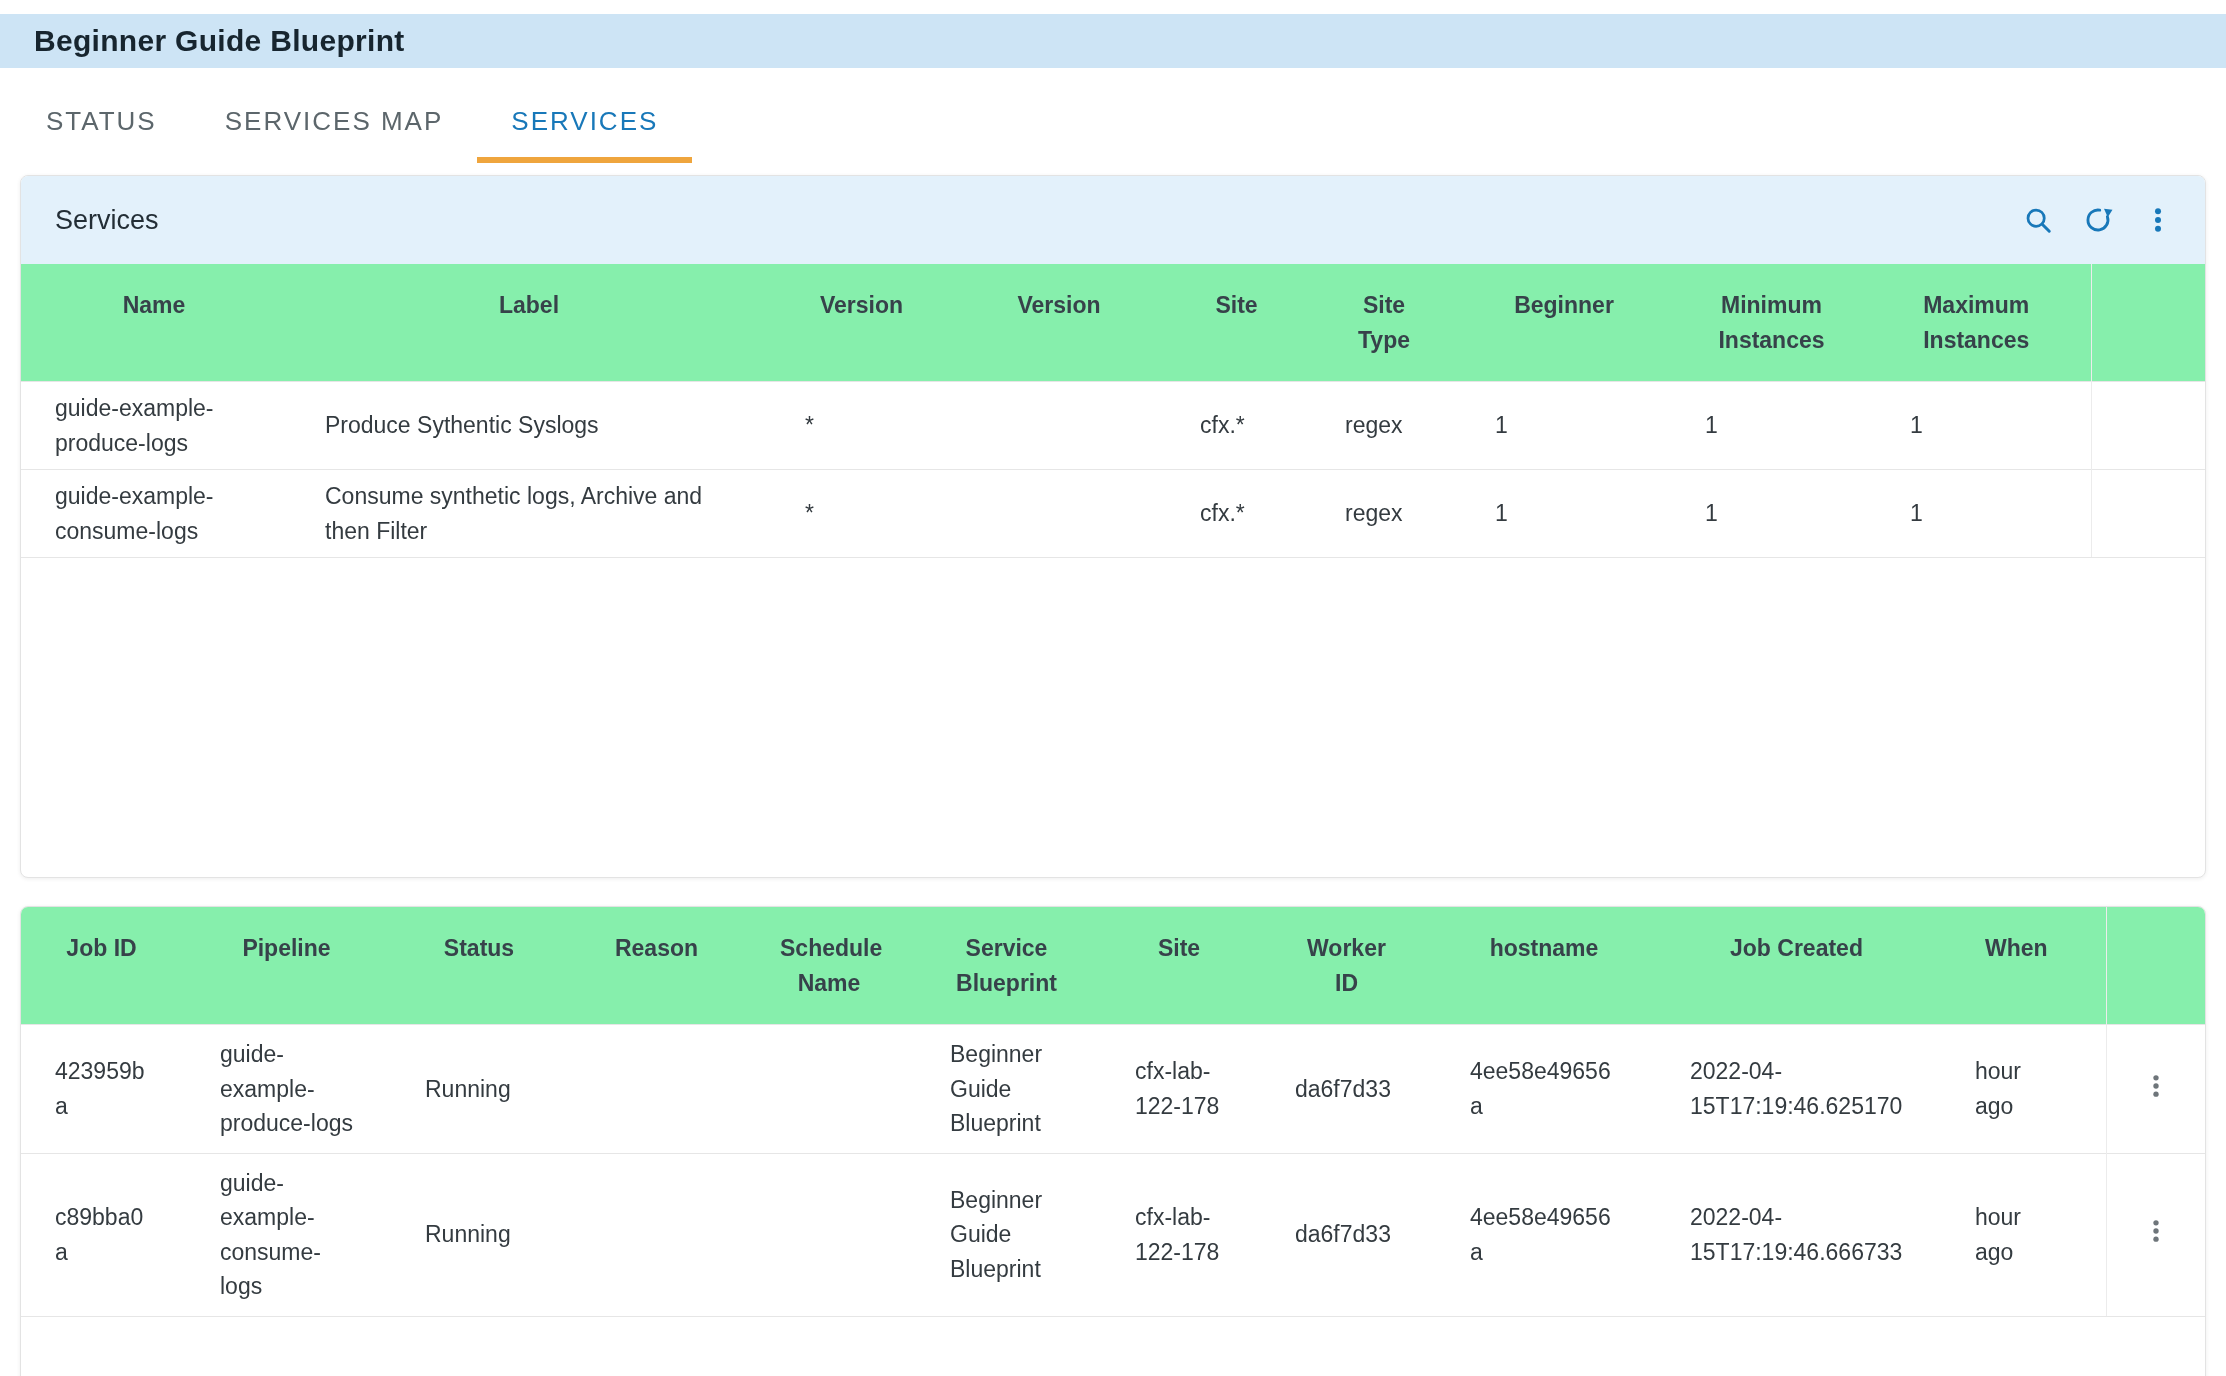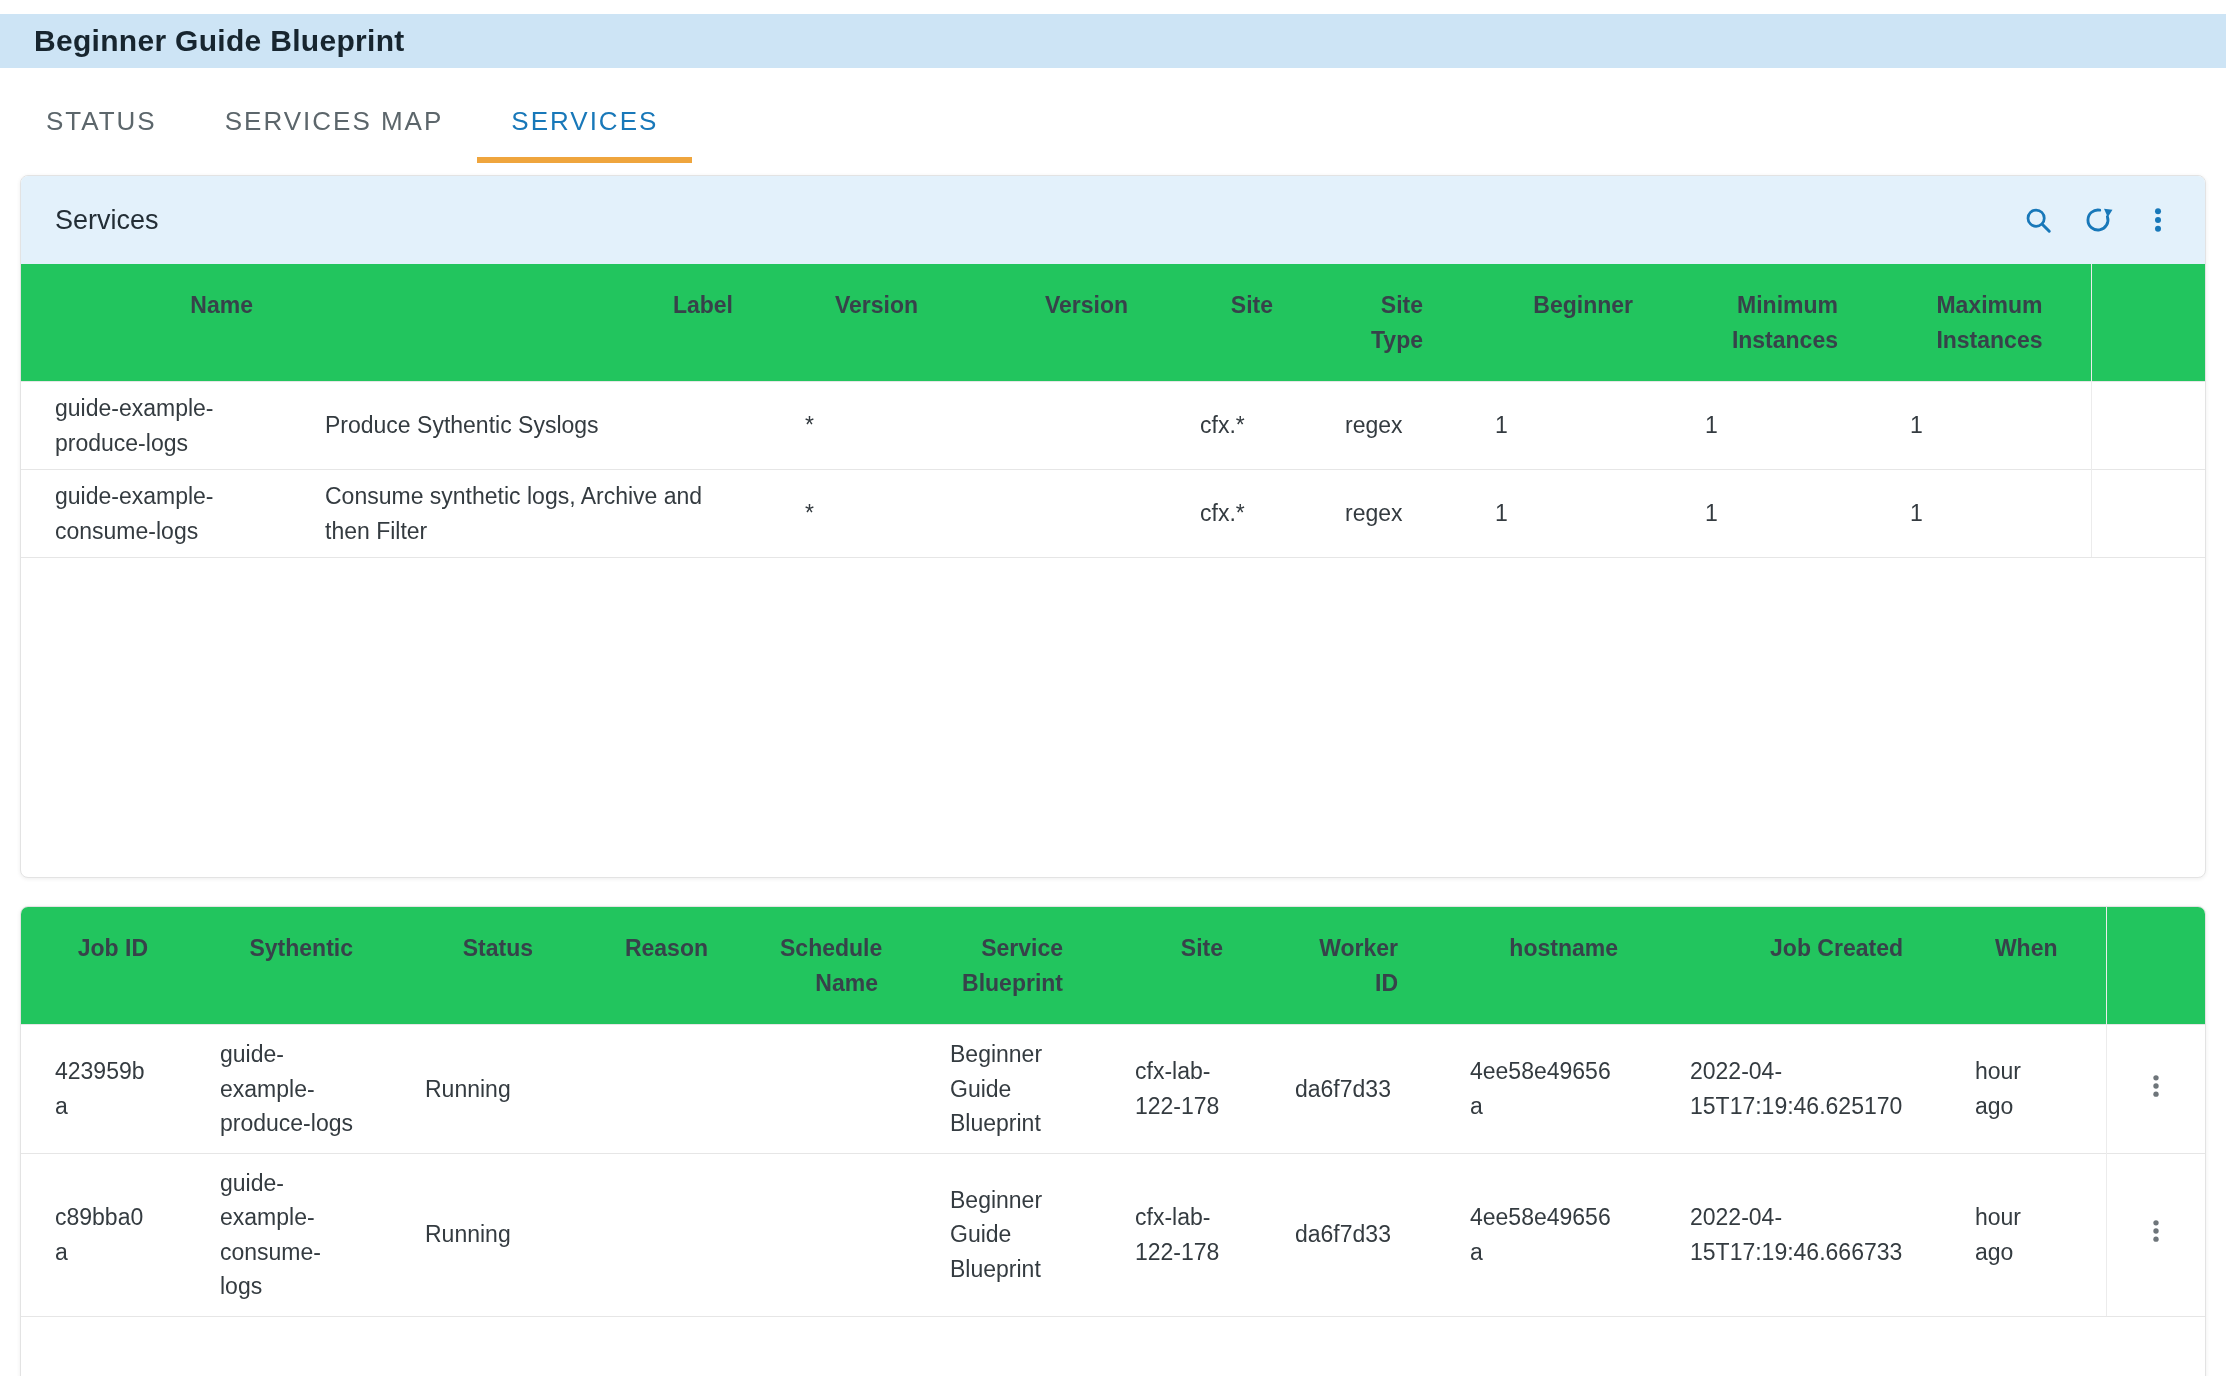--- a/index.html
+++ b/index.html
@@ -66,25 +66,25 @@
   .icon-btn {
     width: 34px; height: 34px;
     display: flex; align-items: center; justify-content: center;
     cursor: pointer;
   }
   .icon-btn svg { width: 30px; height: 30px; }
 
   
   table { width: 100%; border-collapse: collapse; table-layout: fixed; }
   th {
-    background: #22c55e;
+    background: #86efac;
     font-size: 23px;
     font-weight: bold;
     color: #37424a;
-    text-align: right;
+    text-align: center;
     vertical-align: top;
     padding: 24px 48px 24px 24px;
     line-height: 1.5;
   }
   td {
     font-size: 23px;
     color: #343b40;
     vertical-align: middle;
     padding: 9px 48px 9px 24px;
     line-height: 1.5;
@@ -205,21 +205,21 @@
         <col style="width:160px">
         <col style="width:175px">
       <col style="width:220px">
         <col style="width:285px">
         <col style="width:155px">
         <col>
     </colgroup>
     <thead>
       <tr>
         <th>Job ID</th>
-        <th>Sythentic</th>
+        <th>Pipeline</th>
         <th>Status</th>
         <th>Reason</th>
         <th>Schedule Name</th>
         <th>Service Blueprint</th>
         <th>Site</th>
         <th>Worker ID</th>
         <th>hostname</th>
         <th>Job Created</th>
         <th>When</th>
         <th class="col-end"></th>

